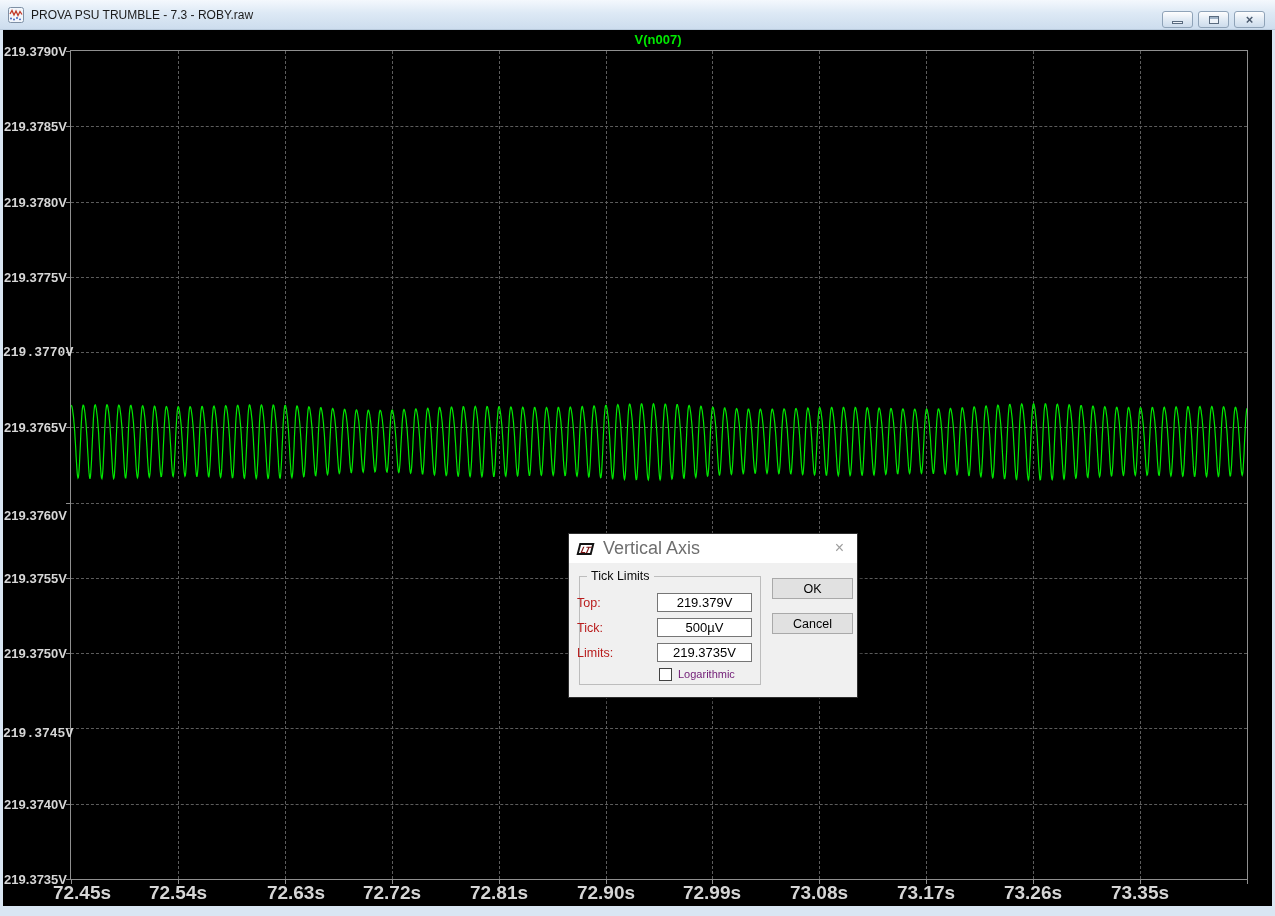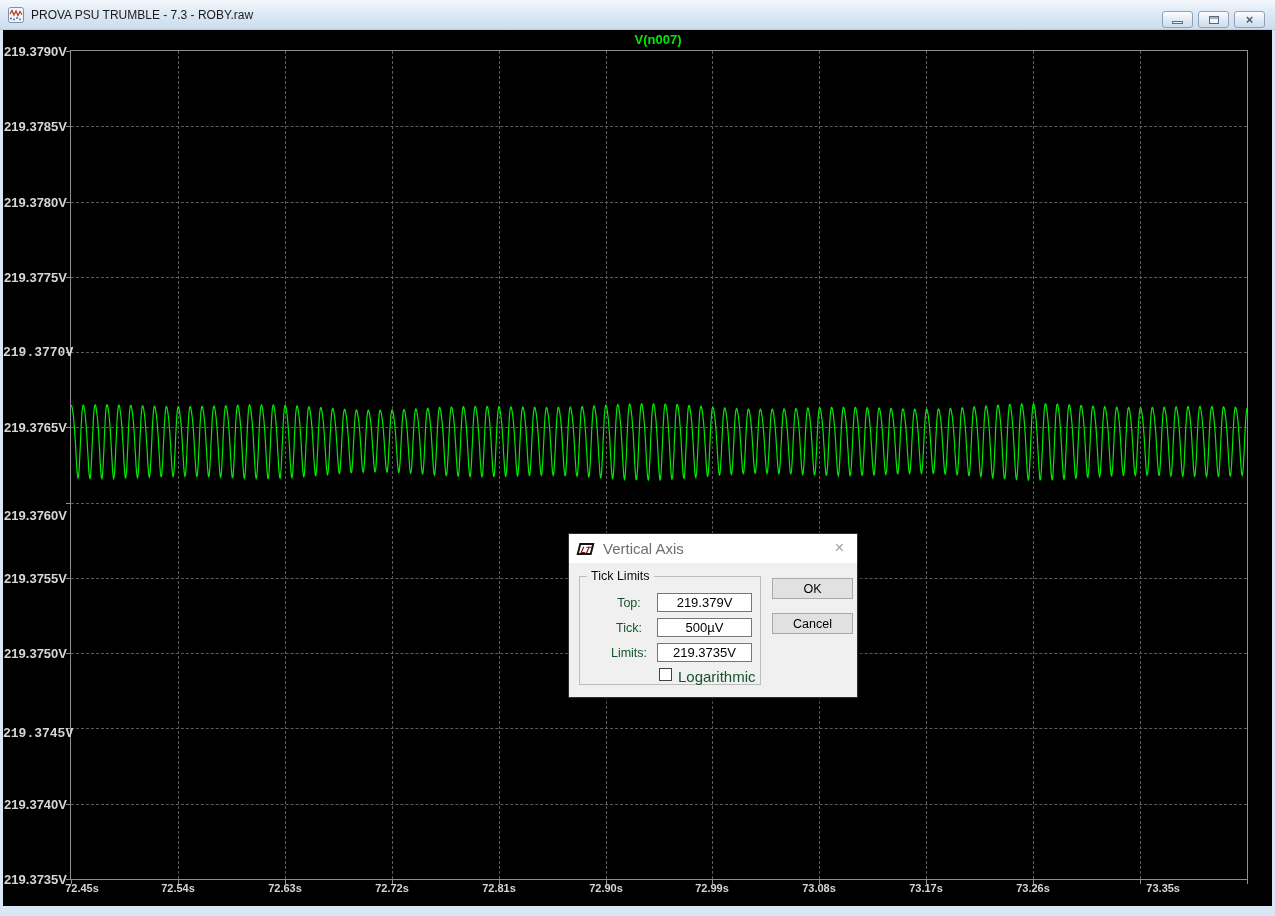--- a/index.html
+++ b/index.html
@@ -38,48 +38,48 @@
   }
   .gv{position:absolute;top:0;height:100%;width:0;border-left:1px dashed #5c5c5c;}
   .gh{position:absolute;left:0;width:100%;height:0;border-top:1px dashed #5c5c5c;}
   .tick{position:absolute;background:#8f8f8f;}
   .ylab{
     position:absolute;left:0;width:64px;text-align:right;
     font-weight:bold;font-size:13px;color:#d6d6d6;white-space:nowrap;
   }
   .xlab{
     position:absolute;width:80px;text-align:center;
-    font-weight:bold;font-size:11px;color:#d6d6d6;white-space:nowrap;
+    font-weight:bold;font-size:19px;color:#d6d6d6;white-space:nowrap;
   }
   .wave-svg{position:absolute;left:0;top:0;}
   
   .dlg{
     position:absolute;left:565px;top:503px;width:290px;height:165px;
     background:#f0f0f0;border:1px solid #2e2e2e;
     box-shadow:3px 3px 10px rgba(0,0,0,.6);
     font-family:"Liberation Sans",sans-serif;color:#000;
   }
   .dlg-title{position:absolute;left:0;top:0;width:100%;height:29px;background:#ffffff;display:flex;align-items:center;}
   .lt-icon{
     margin-left:9px;width:15px;height:12px;border:2px solid #141414;background:#fff;
     transform:skewX(-14deg);color:#7c1212;font-style:italic;font-weight:bold;
     font-size:9px;line-height:11px;text-align:center;letter-spacing:-1px;flex:0 0 auto;
   }
-  .dlg-title-text{margin-left:10px;font-size:15px;color:#6f6f6f;}
+  .dlg-title-text{margin-left:10px;font-size:18px;color:#6f6f6f;}
   .dlg-close{position:absolute;right:13px;top:5px;font-size:16px;color:#9d9d9d;line-height:18px;cursor:default;background:none;border:none;padding:0;}
   .group{position:absolute;left:10px;top:42px;width:182px;height:109px;border:1px solid #bdbdbd;}
   .group-label{position:absolute;left:7px;top:-8px;background:#f0f0f0;padding:0 4px;font-size:12.5px;color:#0a0a0a;white-space:nowrap;}
-  .frow-label{position:absolute;left:25px;width:70px;text-align:center;font-size:12.5px;color:#14532d;}
+  .frow-label{position:absolute;left:8px;width:70px;text-align:left;font-size:12.5px;color:#b91c1c;}
   .finput{
     position:absolute;left:88px;width:95px;height:19px;background:#fff;
     border:1px solid #767676;text-align:center;font-size:13px;
     font-family:"Liberation Sans",sans-serif;padding:0;color:#000;
   }
   .chk{position:absolute;left:90px;top:134px;width:13px;height:13px;background:#fff;border:1px solid #424242;}
-  .chk-label{position:absolute;left:109px;top:134px;font-size:15px;color:#14532d;}
+  .chk-label{position:absolute;left:109px;top:134px;font-size:11px;color:#701a75;}
   .dlg-btn{
     position:absolute;left:203px;width:81px;height:21px;
     background:#e1e1e1;border:1px solid #a9a9a9;
     font-size:12.5px;font-family:"Liberation Sans",sans-serif;color:#000;
     text-align:center;line-height:18px;padding:0;cursor:default;
   }
 </style>
 </head>
 <body>
 
@@ -161,37 +161,37 @@
       <span class="chk-label">Logarithmic</span>
 
       <button class="dlg-btn" style="top:44px">OK</button>
       <button class="dlg-btn" style="top:79px">Cancel</button>
     </div>
   <div class="tick" style="left: 68px; top: 850px; width: 1px; height: 4px;"></div>
       <div class="xlab" style="left: 39px; top: 852px;">72.45s</div>
       <div class="tick" style="left: 175px; top: 850px; width: 1px; height: 4px;"></div>
       <div class="xlab" style="left: 135px; top: 852px;">72.54s</div>
       <div class="tick" style="left: 282px; top: 850px; width: 1px; height: 4px;"></div>
-      <div class="xlab" style="left: 242px; top: 852px;">72.63s</div>
+      <div class="xlab" style="left: 242px; top: 852px; text-align: right;">72.63s</div>
       <div class="tick" style="left: 389px; top: 850px; width: 1px; height: 4px;"></div>
       <div class="xlab" style="left: 349px; top: 852px;">72.72s</div>
       <div class="tick" style="left: 496px; top: 850px; width: 1px; height: 4px;"></div>
       <div class="xlab" style="left: 456px; top: 852px;">72.81s</div>
       <div class="tick" style="left: 603px; top: 850px; width: 1px; height: 4px;"></div>
       <div class="xlab" style="left: 563px; top: 852px;">72.90s</div>
       <div class="tick" style="left: 709px; top: 850px; width: 1px; height: 4px;"></div>
       <div class="xlab" style="left: 669px; top: 852px;">72.99s</div>
       <div class="tick" style="left: 816px; top: 850px; width: 1px; height: 4px;"></div>
       <div class="xlab" style="left: 776px; top: 852px;">73.08s</div>
       <div class="tick" style="left: 923px; top: 850px; width: 1px; height: 4px;"></div>
       <div class="xlab" style="left: 883px; top: 852px;">73.17s</div>
       <div class="tick" style="left: 1030px; top: 850px; width: 1px; height: 4px;"></div>
       <div class="xlab" style="left: 990px; top: 852px;">73.26s</div>
       <div class="tick" style="left: 1137px; top: 850px; width: 1px; height: 4px;"></div>
-      <div class="xlab" style="left: 1097px; top: 852px; text-align: right;">73.35s</div>
+      <div class="xlab" style="left: 1097px; top: 852px;">73.35s</div>
       <div class="tick" style="left: 1244px; top: 850px; width: 1px; height: 4px;"></div>
       <div class="tick" style="left: 63px; top: 21px; width: 4px; height: 1px;"></div>
       <div class="ylab" style="top: 14px;">219.3790V</div>
       <div class="tick" style="left: 63px; top: 96px; width: 4px; height: 1px;"></div>
       <div class="ylab" style="top: 89px;">219.3785V</div>
       <div class="tick" style="left: 63px; top: 172px; width: 4px; height: 1px;"></div>
       <div class="ylab" style="top: 165px;">219.3780V</div>
       <div class="tick" style="left: 63px; top: 247px; width: 4px; height: 1px;"></div>
       <div class="ylab" style="top: 240px;">219.3775V</div>
       <div class="tick" style="left: 63px; top: 322px; width: 4px; height: 1px;"></div>

